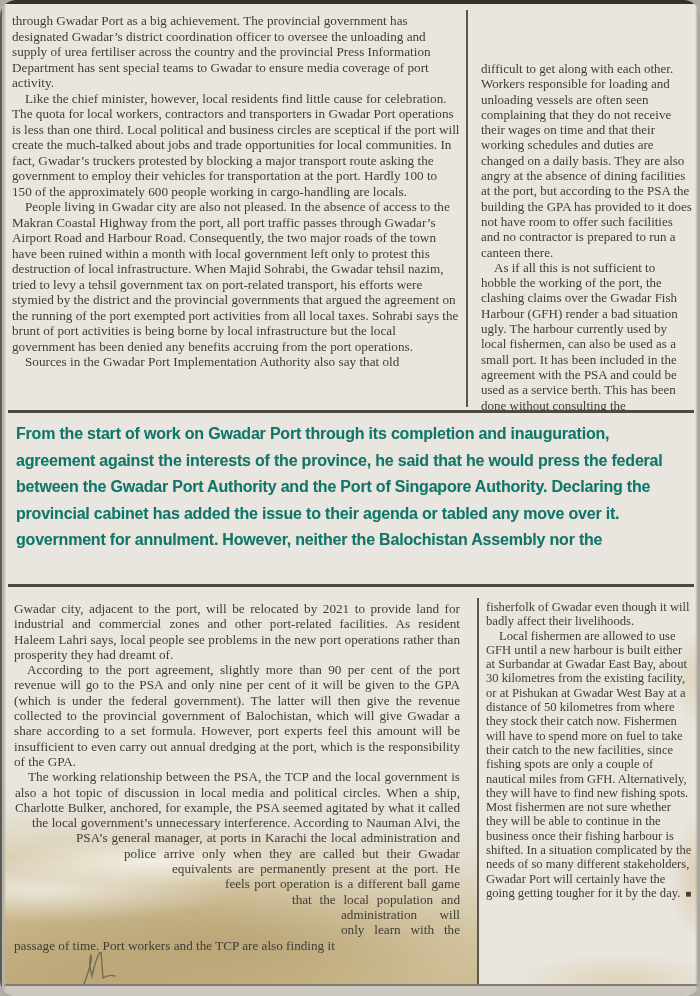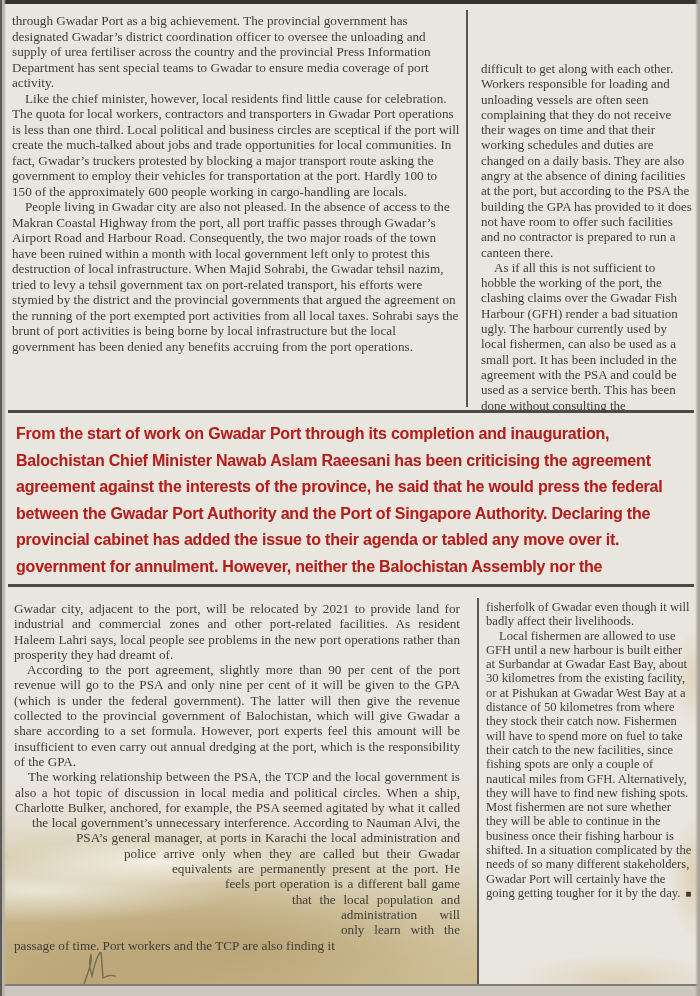--- a/index.html
+++ b/index.html
@@ -1,18 +1,18 @@
 <!DOCTYPE html>
 <html><head>
 <meta charset="utf-8">
 <style>
   html,body{margin:0;padding:0;}
   body{width:700px;height:996px;overflow:hidden;background:#b0ada6;}
   #page{position:relative;width:700px;height:996px;background:#e9e6df;overflow:hidden;
-        font-family:"Liberation Serif","DejaVu Serif",serif;color:#3f3d39;}
+        font-family:"Liberation Serif","DejaVu Serif",serif;color:#3f3d39;border-radius:16px;}
   
   .edge-top{position:absolute;left:0;top:0;width:700px;height:4px;background:#34322d;z-index:5;}
   .edge-left{position:absolute;left:0;top:0;width:6px;height:996px;z-index:5;
              background:linear-gradient(to right,#5e5b54 0 2px,#b7b4ac 2px 4px,rgba(233,230,223,0) 6px);}
   .edge-right{position:absolute;right:0;top:0;width:5px;height:996px;z-index:5;
               background:linear-gradient(to left,#a9a59d 0 2px,rgba(233,230,223,0) 5px);}
   .edge-bottom{position:absolute;left:0;top:984px;width:700px;height:12px;z-index:4;
                background:linear-gradient(to bottom,#817d73 0 2px,#ccc8c0 2px 12px);}
   
   .col{position:absolute;z-index:2;text-align:left;}
@@ -25,21 +25,21 @@
   
   .vrule{position:absolute;width:2px;background:#5a574f;z-index:1;}
   #vrule-top{left:466px;top:10px;height:397px;}
   #vrule-bottom{left:477px;top:598px;height:387px;}
   .hrule{position:absolute;left:8px;width:686px;height:3px;background:#4c4a43;z-index:1;}
   #hrule-top{top:410px;}
   #hrule-bottom{top:584px;}
   
   #pull-quote{position:absolute;left:16px;top:421px;width:672px;z-index:2;
       font-family:"Liberation Sans","DejaVu Sans",sans-serif;font-weight:bold;
-      font-size:16px;line-height:26.6px;letter-spacing:-0.2px;color:#b91c1c;
+      font-size:16px;line-height:26.6px;letter-spacing:-0.2px;color:#0f766e;
       text-shadow:0 0 1px rgba(124,153,92,0.35);}
   #pull-quote .qline{white-space:nowrap;}
   
   #beach-photo{position:absolute;left:0;top:772px;width:478px;height:214px;z-index:0;pointer-events:none;
       background:
         radial-gradient(45% 16% at 32% 42%, rgba(246,244,236,0.85) 0%, rgba(246,244,236,0) 70%),
         radial-gradient(60% 22% at 8% 55%, rgba(240,238,230,0.8) 0%, rgba(240,238,230,0) 70%),
         radial-gradient(70% 40% at 50% 80%, rgba(172,148,100,0.45) 0%, rgba(172,148,100,0) 75%),
         radial-gradient(120% 95% at 15% 100%, rgba(188,166,118,0.95) 0%, rgba(199,180,134,0.8) 42%, rgba(210,195,155,0.45) 66%, rgba(224,214,190,0) 88%),
         linear-gradient(to top, rgba(198,178,132,0.9) 0%, rgba(207,191,152,0.55) 40%, rgba(221,212,190,0.25) 70%, rgba(233,230,223,0) 100%);}
@@ -80,30 +80,30 @@
 
   <div id="vrule-top" class="vrule"></div>
   <div id="vrule-bottom" class="vrule"></div>
   <div id="hrule-top" class="hrule"></div>
   <div id="hrule-bottom" class="hrule"></div>
 
   <div id="col-tl" class="col">
     <p>through Gwadar Port as a big achievement. The provincial government has designated Gwadar’s district coordination officer to oversee the unloading and supply of urea fertiliser across the country and the provincial Press Information Department has sent special teams to Gwadar to ensure media coverage of port activity.</p>
     <p class="ind">Like the chief minister, however, local residents find little cause for celebration. The quota for local workers, contractors and transporters in Gwadar Port operations is less than one third. Local political and business circles are sceptical if the port will create the much-talked about jobs and trade opportunities for local communities. In fact, Gwadar’s truckers protested by blocking a major transport route asking the government to employ their vehicles for transportation at the port. Hardly 100 to 150 of the approximately 600 people working in cargo-handling are locals.</p>
     <p class="ind">People living in Gwadar city are also not pleased. In the absence of access to the Makran Coastal Highway from the port, all port traffic passes through Gwadar’s Airport Road and Harbour Road. Consequently, the two major roads of the town have been ruined within a month with local government left only to protest this destruction of local infrastructure. When Majid Sohrabi, the Gwadar tehsil nazim, tried to levy a tehsil government tax on port-related transport, his efforts were stymied by the district and the provincial governments that argued the agreement on the running of the port exempted port activities from all local taxes. Sohrabi says the brunt of port activities is being borne by local infrastructure but the local government has been denied any benefits accruing from the port operations.</p>
+    <p class="ind">Sources in the Gwadar Port Implementation Authority also say that old</p>
   </div>
 
   <div id="col-tr" class="col">
     <p>difficult to get along with each other. Workers responsible for loading and unloading vessels are often seen complaining that they do not receive their wages on time and that their working schedules and duties are changed on a daily basis. They are also angry at the absence of dining facilities at the port, but according to the PSA the building the GPA has provided to it does not have room to offer such facilities and no contractor is prepared to run a canteen there.</p>
     <p class="ind">As if all this is not sufficient to hobble the working of the port, the clashing claims over the Gwadar Fish Harbour (GFH) render a bad situation ugly. The harbour currently used by local fishermen, can also be used as a small port. It has been included in the agreement with the PSA and could be used as a service berth. This has been done without consulting the</p>
   </div>
 
   <div id="pull-quote">
     <div class="qline">From the start of work on Gwadar Port through its completion and inauguration,</div>
-    <div class="qline">Balochistan Chief Minister Nawab Aslam Raeesani has been criticising the agreement</div>
     <div class="qline">agreement against the interests of the province, he said that he would press the federal</div>
     <div class="qline">between the Gwadar Port Authority and the Port of Singapore Authority. Declaring the</div>
     <div class="qline">provincial cabinet has added the issue to their agenda or tabled any move over it.</div>
     <div class="qline">government for annulment. However, neither the Balochistan Assembly nor the</div>
   </div>
 
   <div id="col-bl" class="col">
     <p>Gwadar city, adjacent to the port, will be relocated by 2021 to provide land for industrial and commercial zones and other port-related facilities. As resident Haleem Lahri says, local people see problems in the new port operations rather than prosperity they had dreamt of.</p>
     <p class="ind">According to the port agreement, slightly more than 90 per cent of the port revenue will go to the PSA and only nine per cent of it will be given to the GPA (which is under the federal government). The latter will then give the revenue collected to the provincial government of Balochistan, which will give Gwadar a share according to a set formula. However, port experts feel this amount will be insufficient to even carry out annual dredging at the port, which is the responsibility of the GPA.</p>
     <p class="ind">

